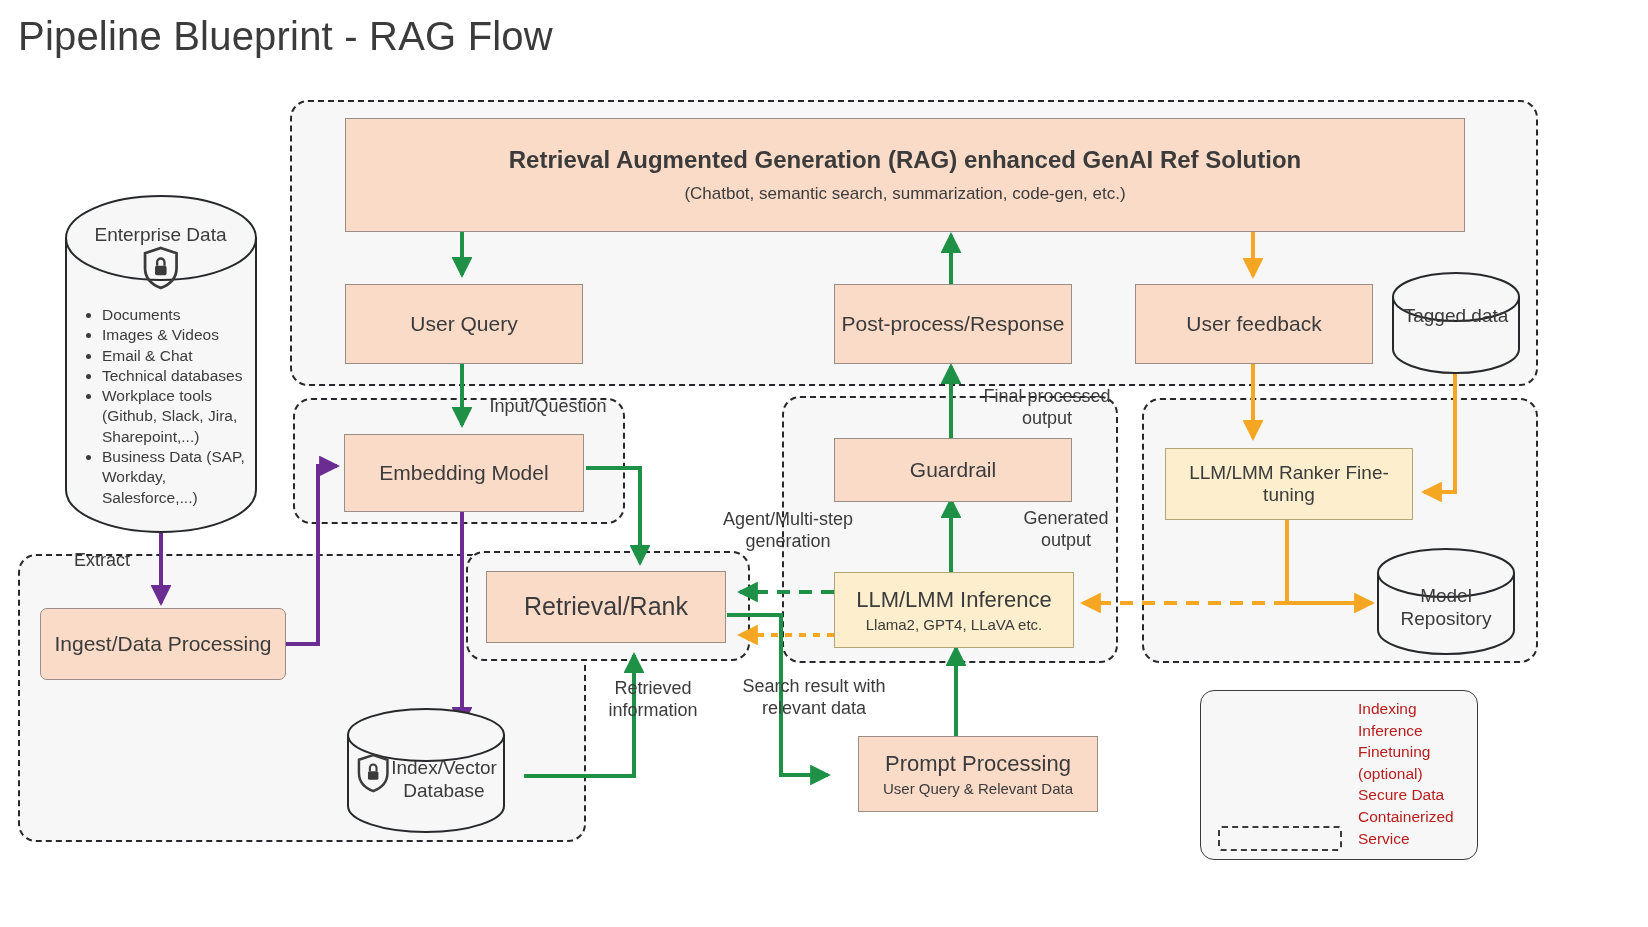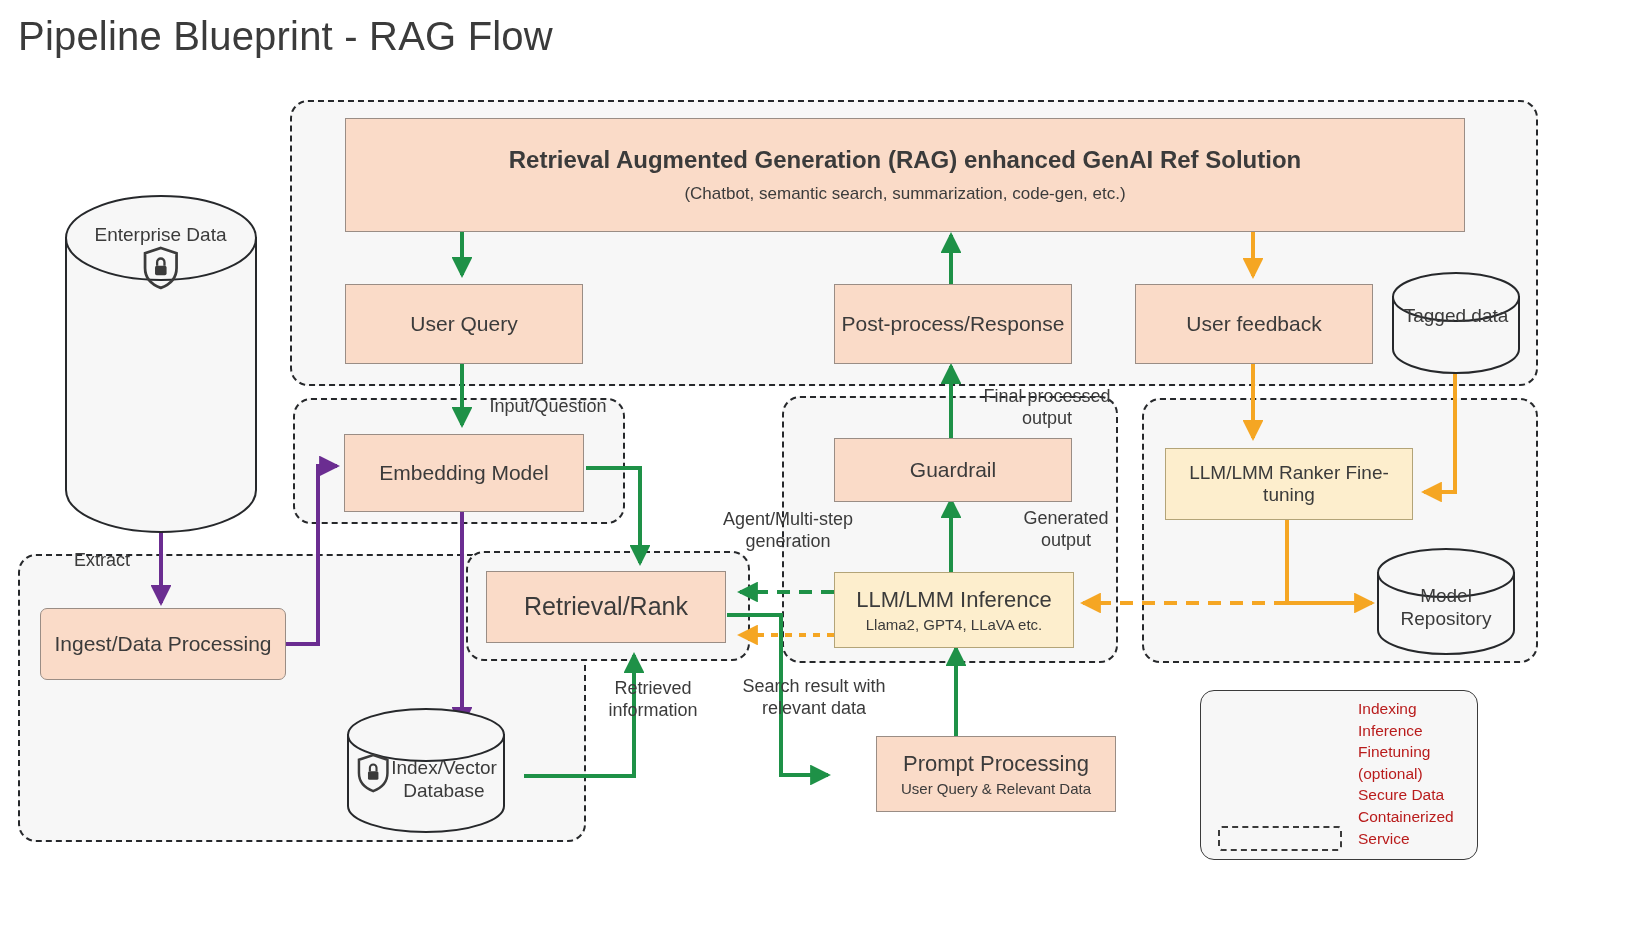--- a/index.html
+++ b/index.html
@@ -228,20 +228,30 @@
     <g fill="none" stroke-width="4.5">
       <path d="M 1218 709 L 1328 709" stroke="#6b2d91" marker-end="url(#ah-purple)"></path>
       <path d="M 1218 731 L 1328 731" stroke="#1e9147" marker-end="url(#ah-green)"></path>
       <path d="M 1218 764 L 1328 764" stroke="#f5a623" marker-end="url(#ah-yellow)"></path>
     </g>
   </svg>
 
   <div class="cyl" style="left:66px; top:196px; width:189px; height:336px;">
     <div class="cyl-label" style="top:28px; font-size:19px;">Enterprise Data</div>
   </div>
+  <div class="ent-list">
+    <ul>
+      <li>Documents</li>
+      <li>Images &amp; Videos</li>
+      <li>Email &amp; Chat</li>
+      <li>Technical databases</li>
+      <li>Workplace tools (Github, Slack, Jira, Sharepoint,...)</li>
+      <li>Business Data (SAP, Workday, Salesforce,...)</li>
+    </ul>
+  </div>
 
   <div class="cyl" style="left:348px; top:709px; width:156px; height:123px;">
     <div class="cyl-label" style="top:48px; left:30px; right:-6px; font-size:19px; text-align:center;">Index/Vector Database</div>
   </div>
 
   <div class="cyl" style="left:1378px; top:549px; width:136px; height:105px;">
     <div class="cyl-label" style="top:36px; font-size:19px;">Model Repository</div>
   </div>
 
   <div class="cyl" style="left:1393px; top:273px; width:126px; height:100px;">
@@ -283,21 +293,21 @@
 
   <div class="box" style="left:486px; top:571px; width:240px; height:72px; font-size:25px;">
     <span>Retrieval/Rank</span>
   </div>
 
   <div class="box yellow" style="left:834px; top:572px; width:240px; height:76px; font-size:22px;">
     <span>LLM/LMM Inference</span>
     <span class="sub">Llama2, GPT4, LLaVA etc.</span>
   </div>
 
-  <div class="box" style="left:876px; top:736px; width:240px; height:76px; font-size:22px;">
+  <div class="box" style="left:858px; top:736px; width:240px; height:76px; font-size:22px;">
     <span>Prompt Processing</span>
     <span class="sub">User Query &amp; Relevant Data</span>
   </div>
 
   <div class="elabel" style="left:62px; top:550px; width:80px;">Extract</div>
 
   <div class="elabel" style="left:468px; top:396px; width:160px;">Input/Question</div>
 
   <div class="elabel" style="left:962px; top:386px; width:170px;">Final processed
 output</div>

